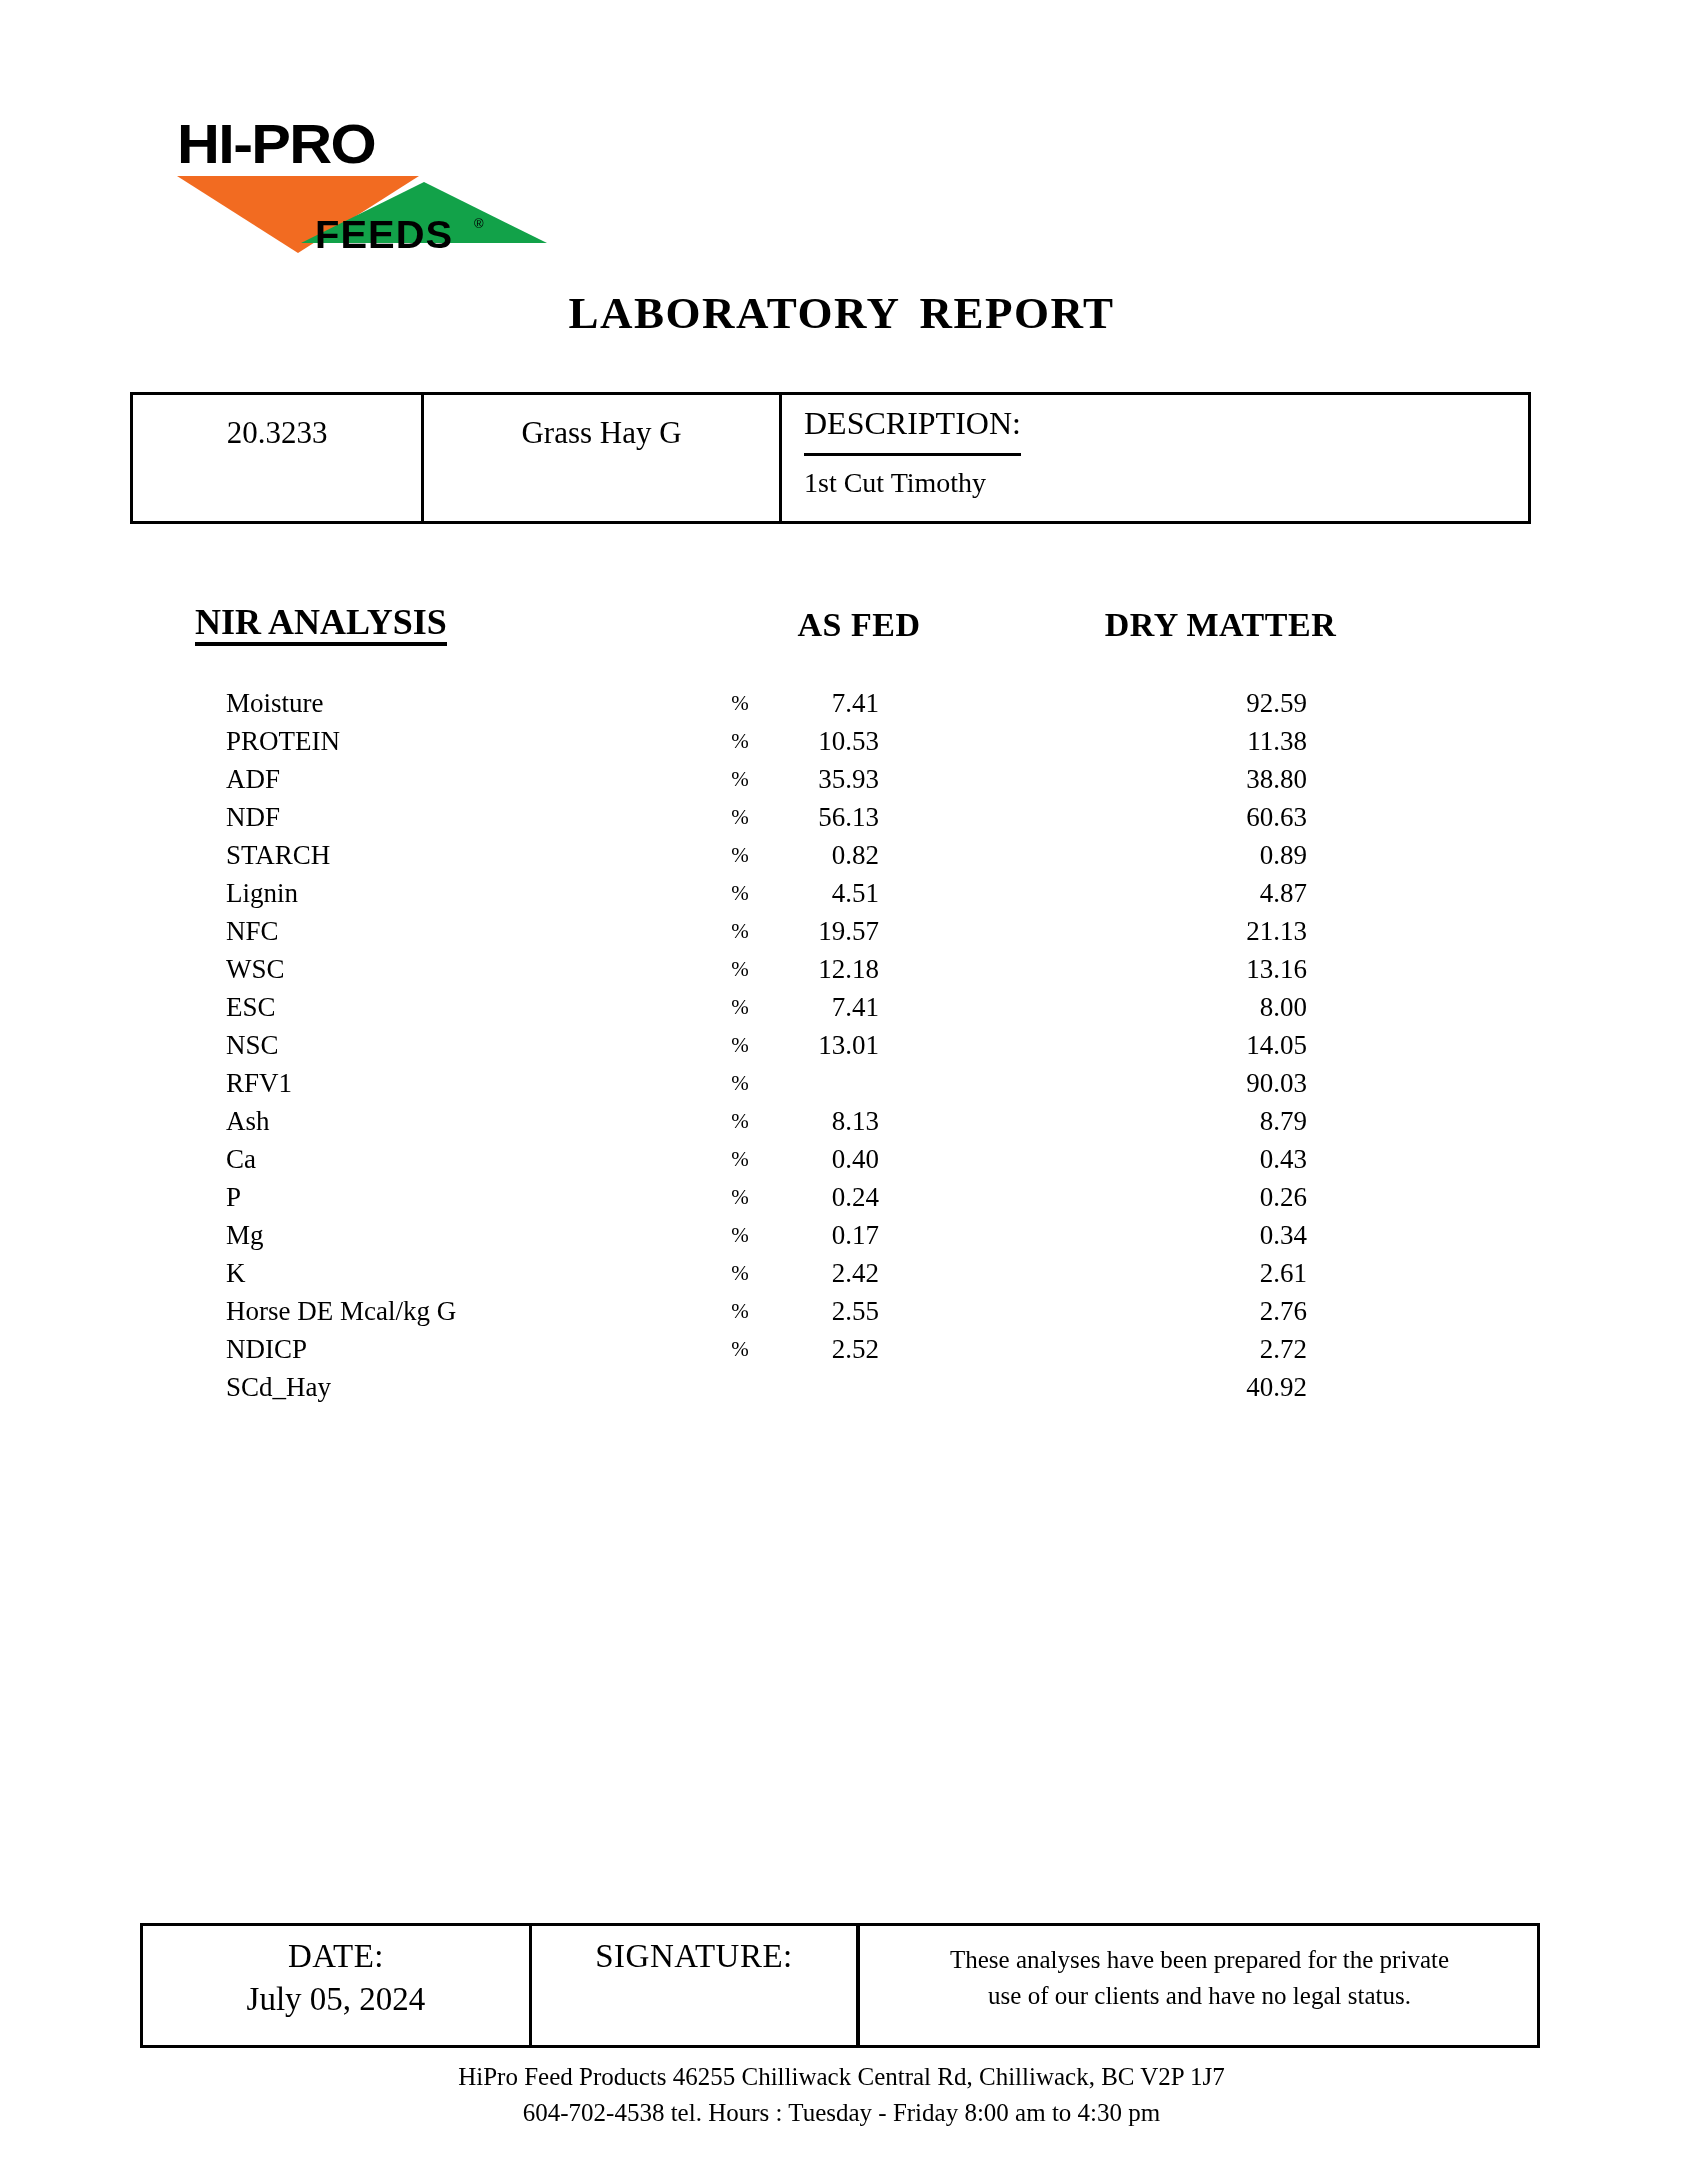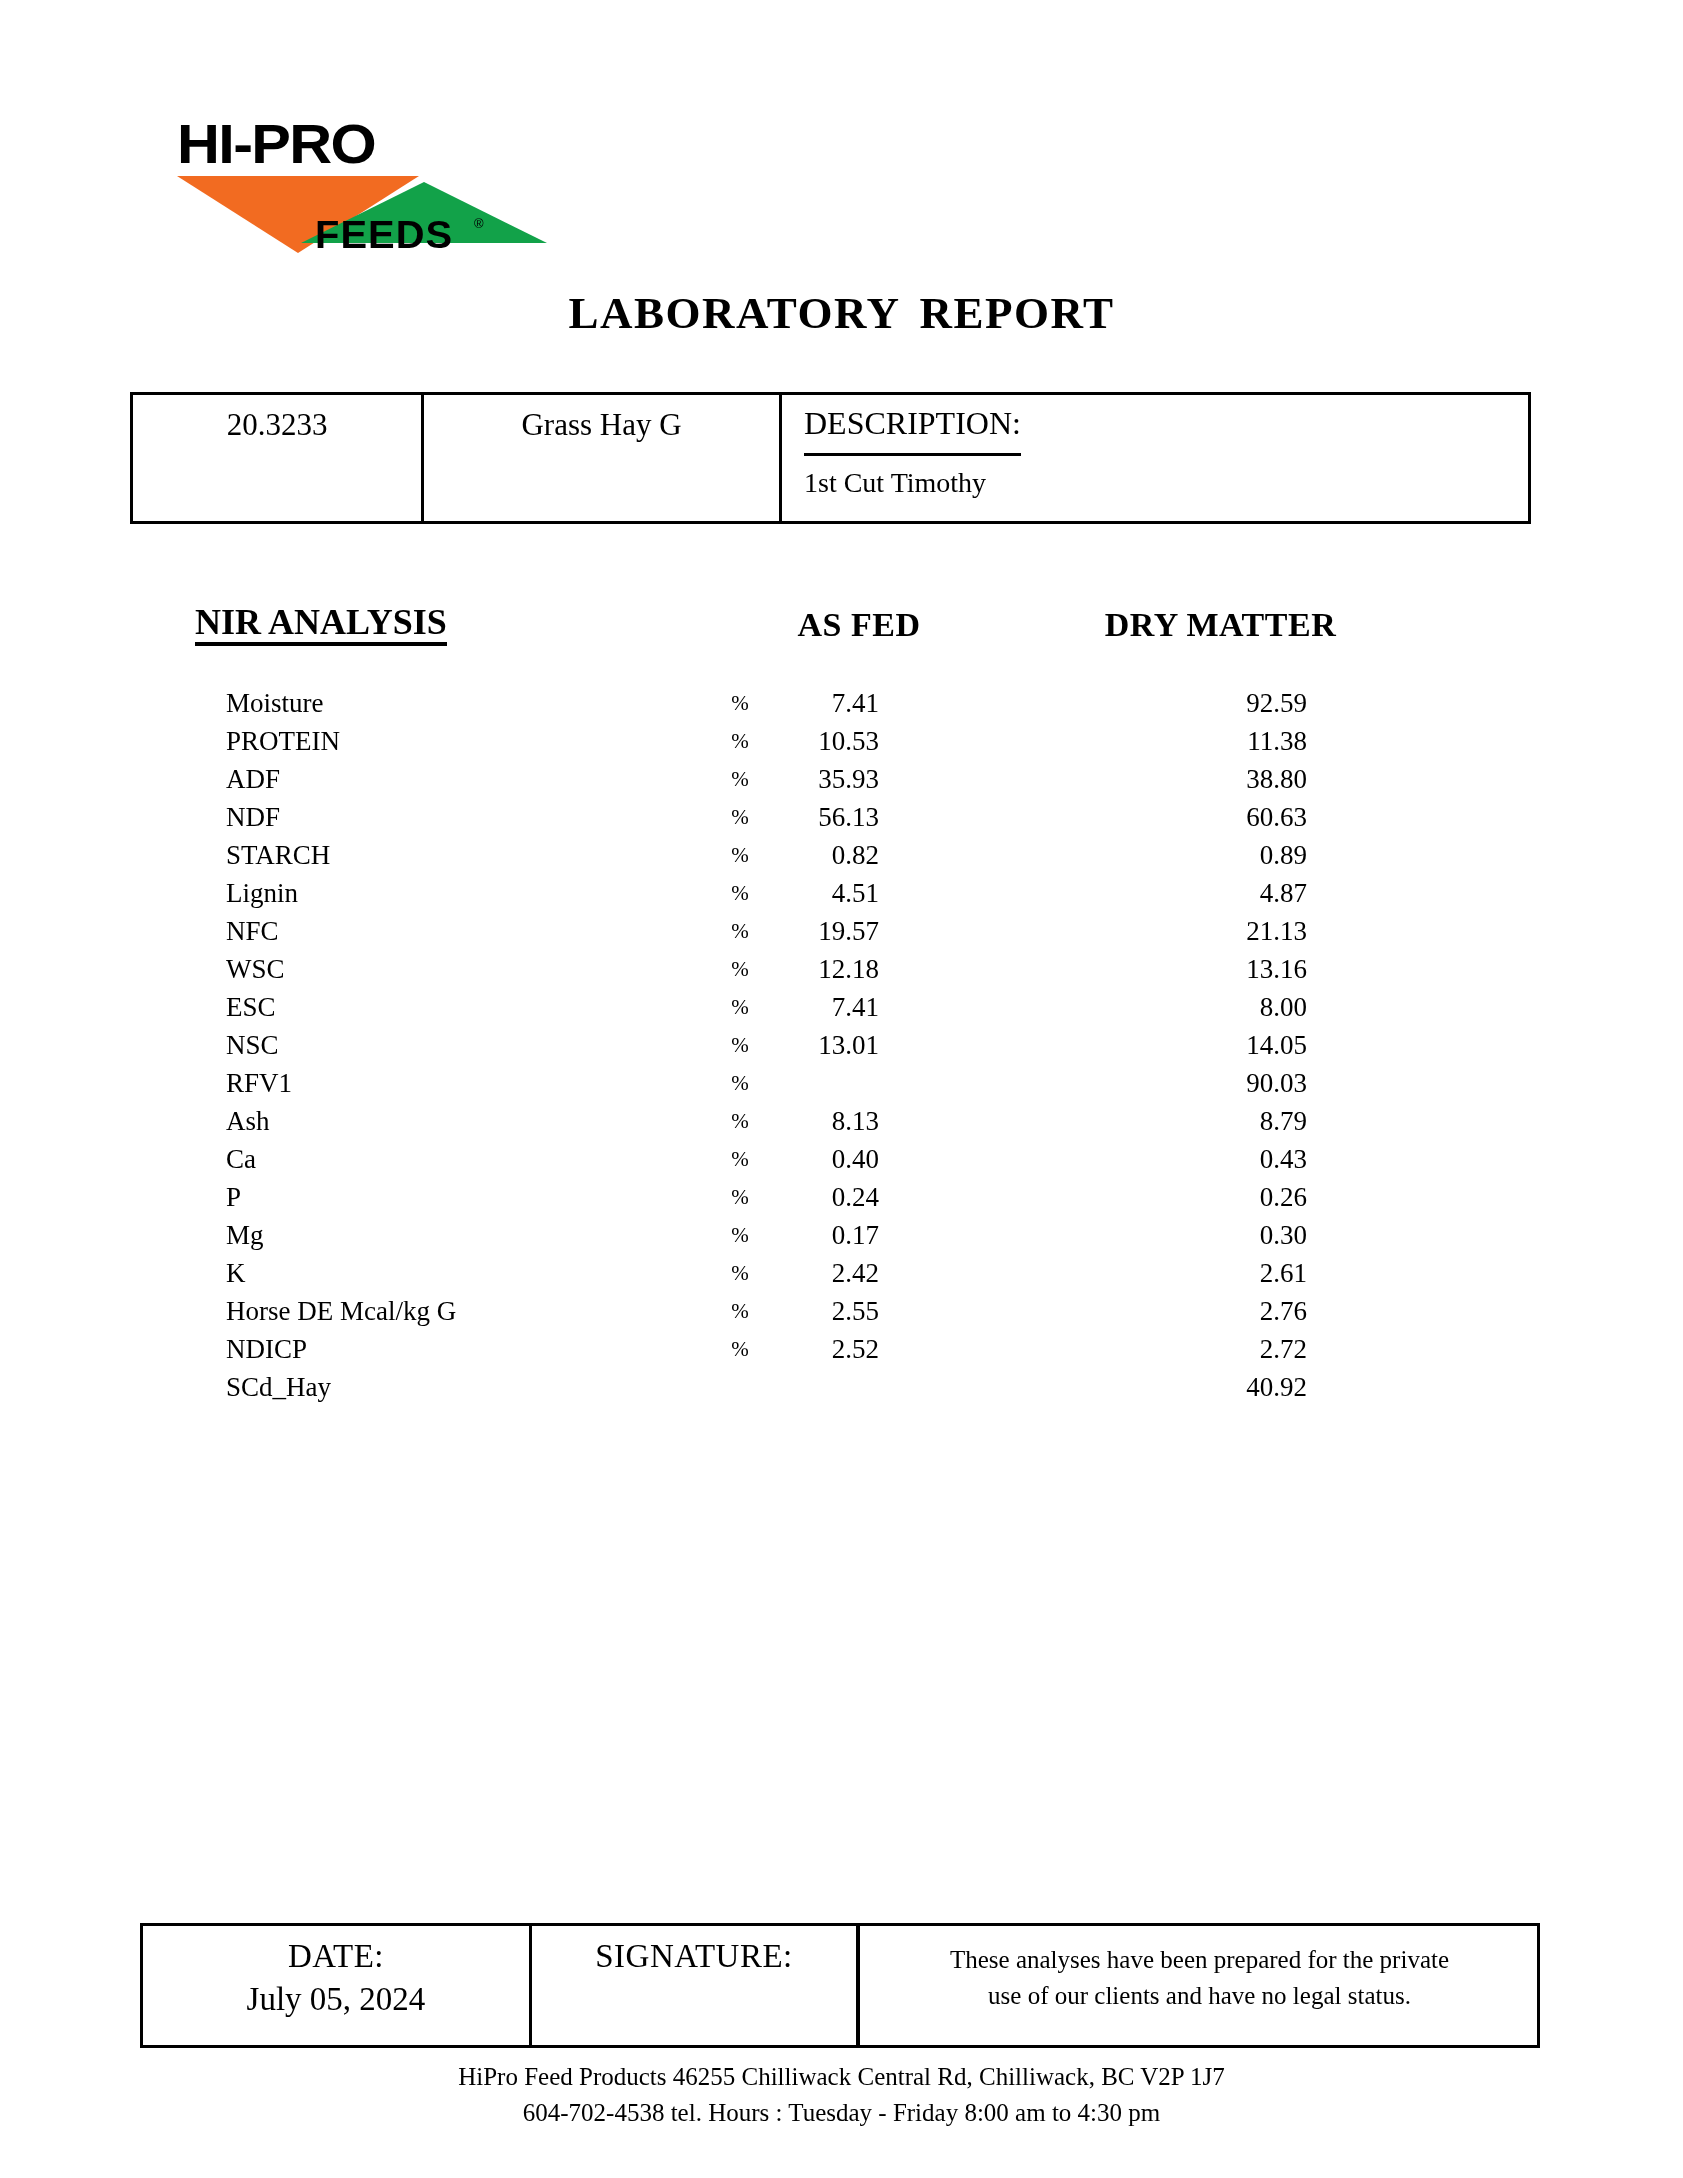--- a/index.html
+++ b/index.html
@@ -120,21 +120,21 @@
     border-right: 3px solid #000000;
   }
   #cell-description {
     left: 649px;
     width: 745px;
   }
   .hcell-centered-text {
     display: block;
     text-align: center;
     font-size: 31px;
-    margin-top: 12px;
+    margin-top: 20px;
   }
   #description-label {
     display: inline-block;
     margin: 12px 0 0 22px;
     font-size: 32px;
     border-bottom: 3px solid #000000;
     padding-bottom: 12px;
     line-height: 1.05;
   }
   #description-value {
@@ -410,21 +410,21 @@
     <div class="analysis-row">
       <span class="an-label">P</span>
       <span class="an-unit">%</span>
       <span class="an-asfed">0.24</span>
       <span class="an-drymatter">0.26</span>
     </div>
     <div class="analysis-row">
       <span class="an-label">Mg</span>
       <span class="an-unit">%</span>
       <span class="an-asfed">0.17</span>
-      <span class="an-drymatter">0.30</span>
+      <span class="an-drymatter">0.34</span>
     </div>
     <div class="analysis-row">
       <span class="an-label">K</span>
       <span class="an-unit">%</span>
       <span class="an-asfed">2.42</span>
       <span class="an-drymatter">2.61</span>
     </div>
     <div class="analysis-row">
       <span class="an-label">Horse DE Mcal/kg G</span>
       <span class="an-unit">%</span>

